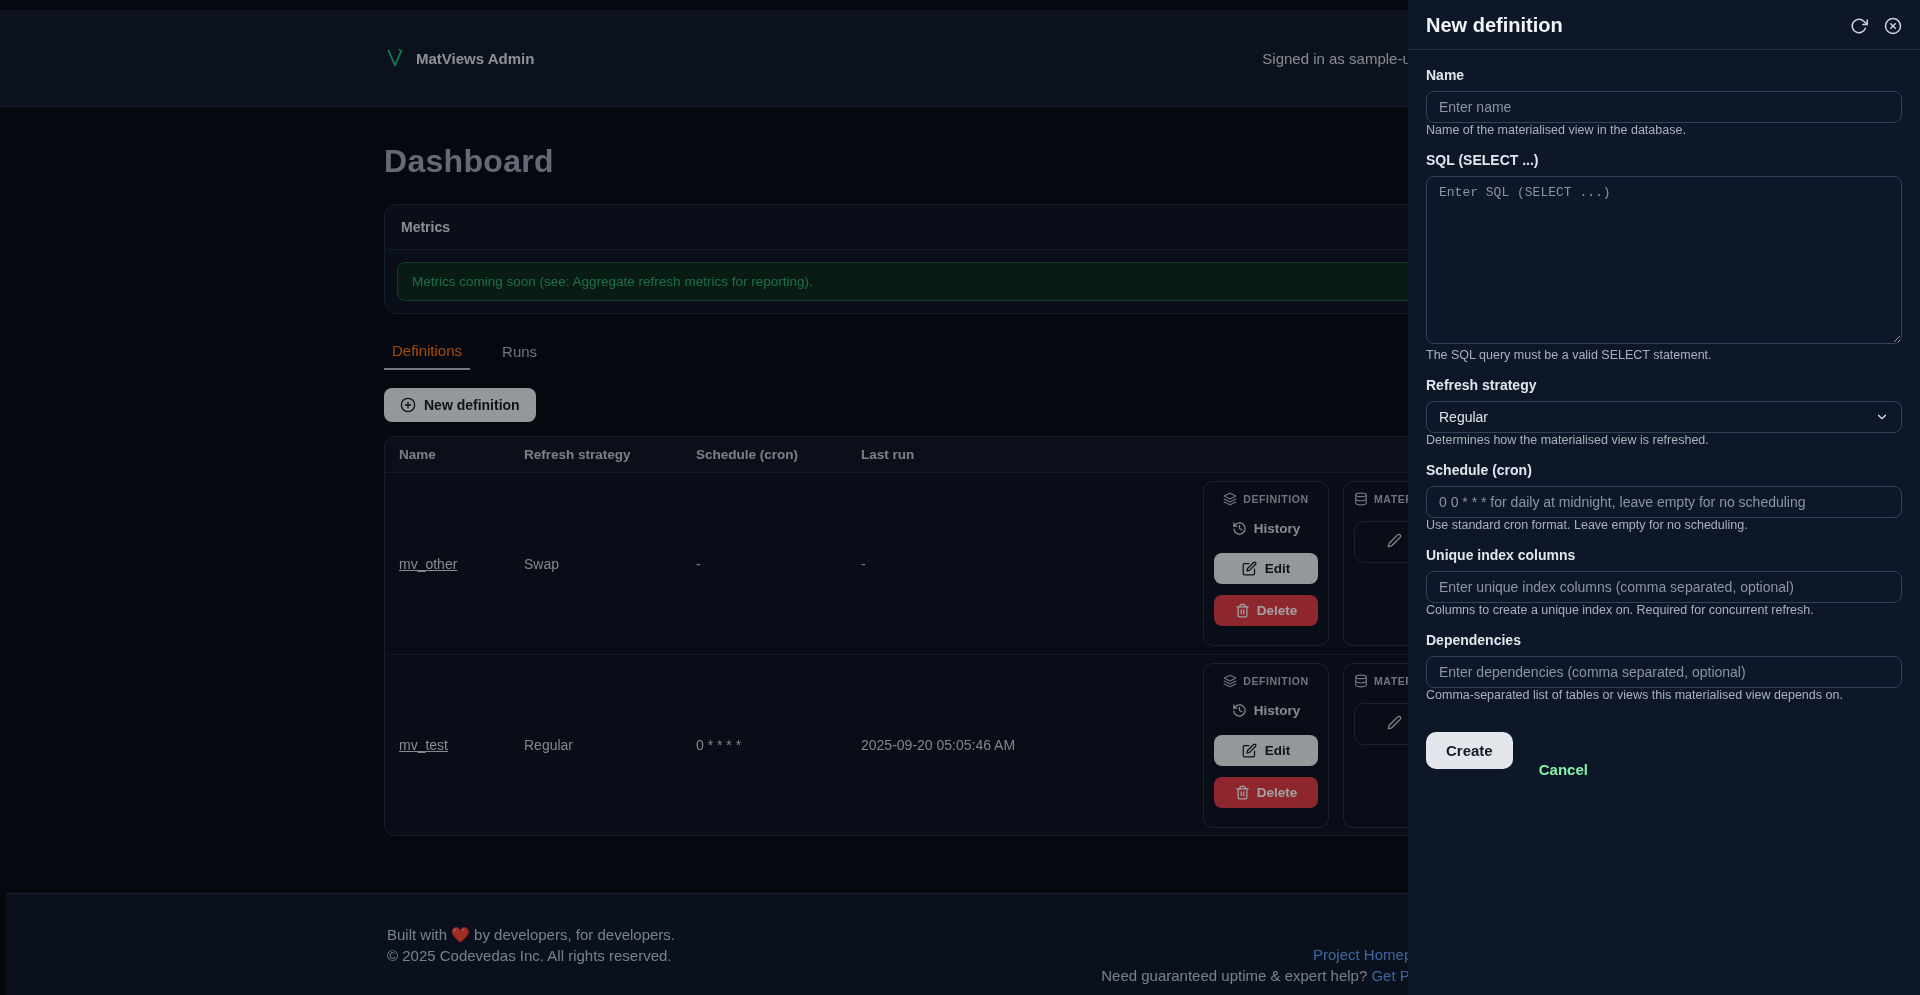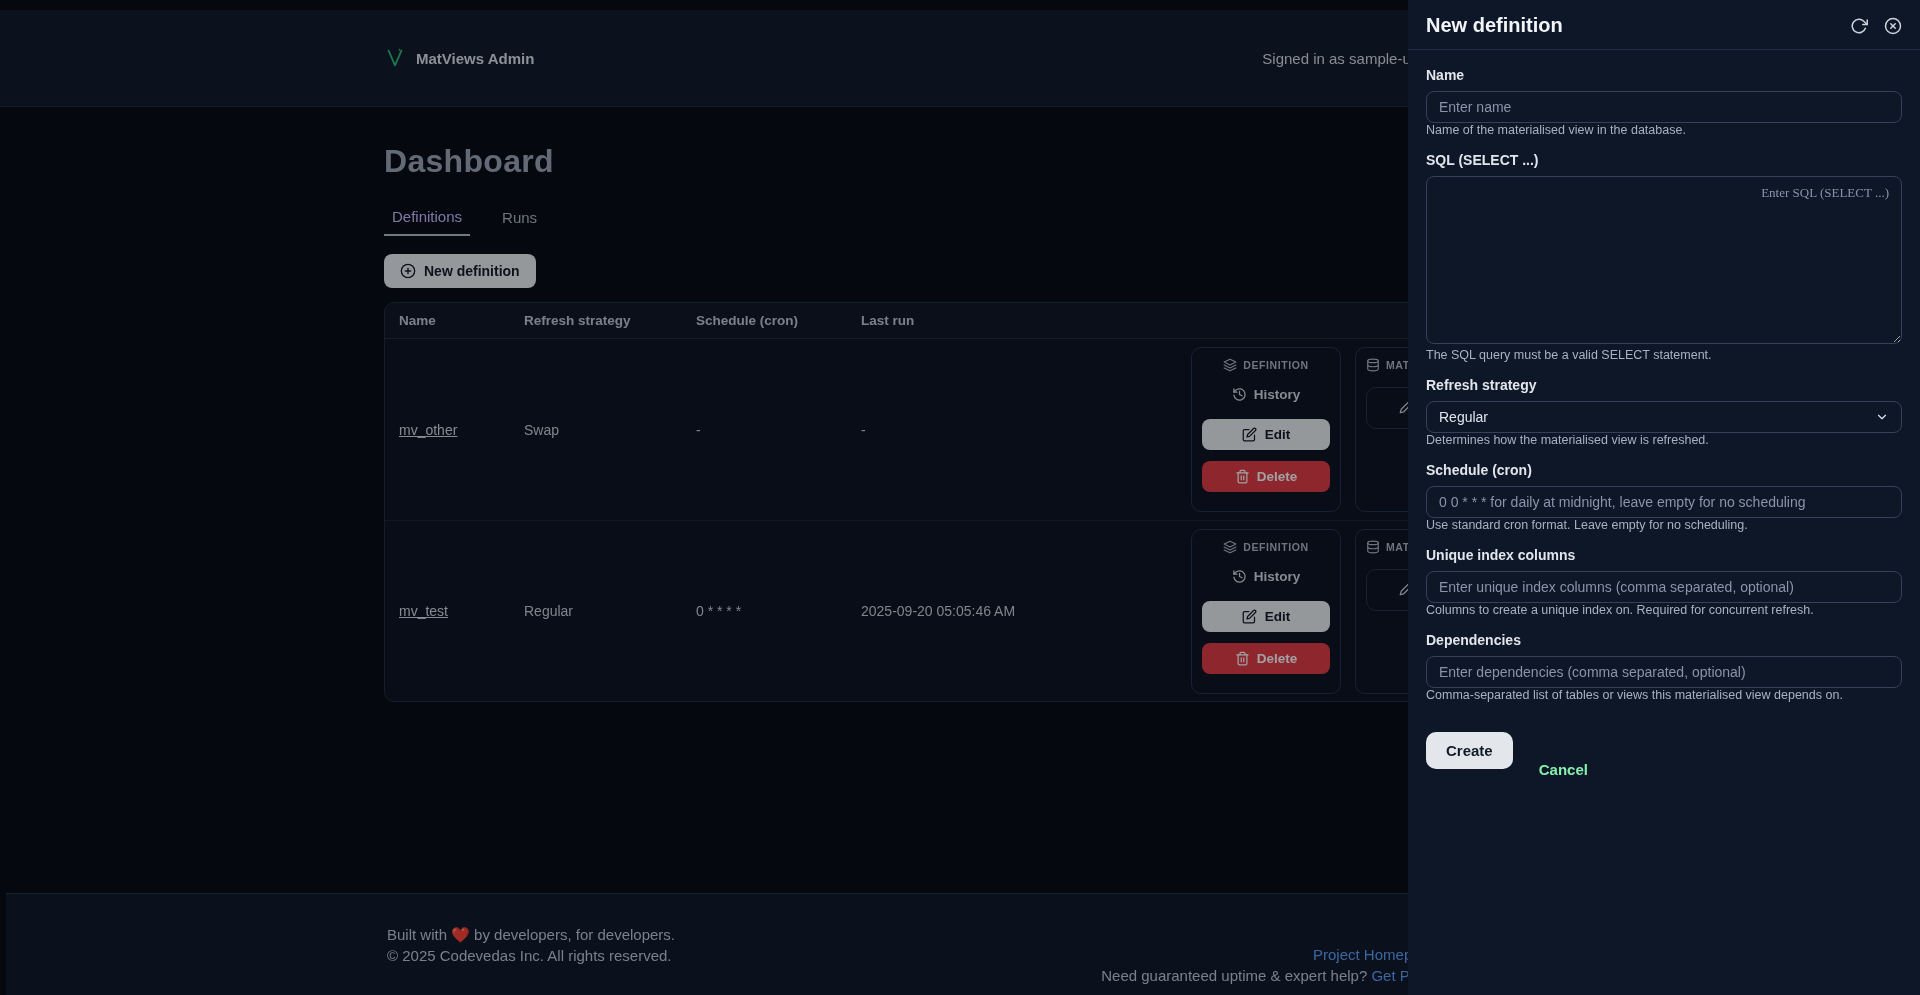--- a/index.html
+++ b/index.html
@@ -33,41 +33,41 @@
   .card-header { padding:13px 16px; border-bottom:1px solid #1c2740; }
   .card-title { font-size:14px; font-weight:bold; color:#d3d8e0; }
   .card-body { padding:12px; }
   .notice {
     border:1px solid #1d5c3e; background:#0e2b1f; color:#2ea773;
     border-radius:8px; padding:11px 14px; font-size:13.5px;
   }
 
   .tabs { margin-top:28px; display:flex; gap:24px; }
   .tab { font-size:15px; color:#a8b1be; padding:0 8px 9px; background:none; border:none; cursor:pointer; font-family:inherit; }
-  .tab.active { color:#c4b5fd; border-bottom:2px solid #aeb6c2; }
+  .tab.active { color:#f97316; border-bottom:2px solid #aeb6c2; }
 
   .btn { display:inline-flex; align-items:center; gap:8px; border:none; cursor:pointer;
          font-family:inherit; font-weight:bold; border-radius:8px; }
   .btn-light { background:#e3e7ec; color:#141a26; }
   .new-def-btn { margin-top:18px; padding:9px 16px; font-size:14px; }
 
   
   .table { margin-top:14px; border:1px solid #202c44; border-radius:10px; background:#0d1423; overflow:hidden; }
   .t-head, .t-row { display:grid; grid-template-columns:125px 172px 165px 330px 1fr; align-items:center; }
   .t-head { padding:10px 0 10px 14px; background:rgba(255,255,255,0.02); border-bottom:1px solid #202c44; }
   .t-head span { font-size:13.5px; font-weight:bold; color:#b9c2cf; }
   .t-row { padding-left:14px; height:181px; }
   .t-row + .t-row { border-top:1px solid #1b2539; }
   .t-row .cell { font-size:14px; color:#c2c9d4; }
   .row-link { color:#ccd3dd; text-decoration:underline; font-size:14px; }
 
   .actions { display:flex; gap:14px; justify-content:flex-end; align-items:stretch; height:165px; }
   .action-box { border:1px solid #263350; border-radius:10px; padding:10px; display:flex;
                 flex-direction:column; align-items:center; gap:9px; }
-  .def-box { width:150px; }
+  .def-box { width:126px; }
   .mat-box { width:192px; align-items:flex-start; }
   .group-head { display:flex; align-items:center; gap:6px; font-size:10.5px; font-weight:bold;
                 letter-spacing:.6px; color:#a9b2c0; white-space:nowrap; overflow:hidden; }
   .ghost-btn { display:inline-flex; gap:7px; background:none; border:none; cursor:pointer;
                font-family:inherit; color:#ccd2dc; font-size:13.5px; font-weight:bold; padding:6px 2px; }
   .edit-btn { width:100%; justify-content:center; padding:8px 0; font-size:13.5px; margin-top:2px; }
   .danger-btn { width:100%; justify-content:center; display:inline-flex; align-items:flex-end; gap:7px;
                 background:#d83a46; color:#f4f5f7; padding:8px 0; font-size:13.5px; font-weight:bold;
                 border:none; border-radius:8px; cursor:pointer; font-family:inherit; margin-top:2px; }
   .pen-box { margin-top:6px; width:150px; height:42px; border:1px solid #263350; border-radius:10px;
@@ -95,22 +95,22 @@
   .icon-btn { background:none; border:none; cursor:pointer; color:#ccd2dc; padding:0; display:flex; }
   .drawer-body { padding:2px 18px 0; }
   .f-label { display:block; font-size:14px; font-weight:bold; color:#e2e6ec; margin:15px 0 8px; }
   .f-help { font-size:12.5px; color:#a9b1c0; }
   .f-input, .f-select, .f-textarea {
     width:100%; background:transparent; border:1px solid #33415d; border-radius:8px;
     color:#dfe4eb; font-size:14px; font-family:inherit;
   }
   .f-input { height:32px; padding:0 12px; }
   .f-input::placeholder, .f-textarea::placeholder { color:#8b94a6; opacity:1; }
-  .f-textarea { height:168px; padding:8px 12px; font-family:Liberation Serif, serif;
-                font-size:13px; resize:both;text-align:right; }
+  .f-textarea { height:168px; padding:8px 12px; font-family:Liberation Mono, monospace;
+                font-size:13px; resize:both; }
   .f-select { height:32px; display:flex; align-items:center; justify-content:space-between;
               padding:0 12px; cursor:pointer; }
   .drawer-buttons { margin-top:20px; display:flex; align-items:center; gap:26px; }
   .create-btn { padding:10px 20px; font-size:15px; border-radius:10px; }
   .cancel-btn { background:none; border:none; cursor:pointer; font-family:inherit;
                 color:#86efac; font-size:15px; font-weight:bold;margin-top:39px; }
 
   svg.ic { stroke:currentColor; fill:none; stroke-width:2; stroke-linecap:round; stroke-linejoin:round; }
 </style>
 </head>
@@ -125,20 +125,28 @@
       </svg>
       <span class="brand-name">MatViews Admin</span>
     </div>
     <div class="signed-in">Signed in as sample-user@example.com</div>
   </div>
 </header>
 
 <main class="container">
   <h1 class="page-title">Dashboard</h1>
 
+  <section class="card">
+    <div class="card-header">
+      <span class="card-title">Metrics</span>
+    </div>
+    <div class="card-body">
+      <div class="notice">Metrics coming soon (see: Aggregate refresh metrics for reporting).</div>
+    </div>
+  </section>
 
   <nav class="tabs">
     <button class="tab active">Definitions</button>
     <button class="tab">Runs</button>
   </nav>
 
   <button class="btn btn-light new-def-btn">
     <svg class="ic" width="16" height="16" viewBox="0 0 24 24">
       <circle cx="12" cy="12" r="10"></circle>
         <line x1="12" y1="8" x2="12" y2="16"></line>

